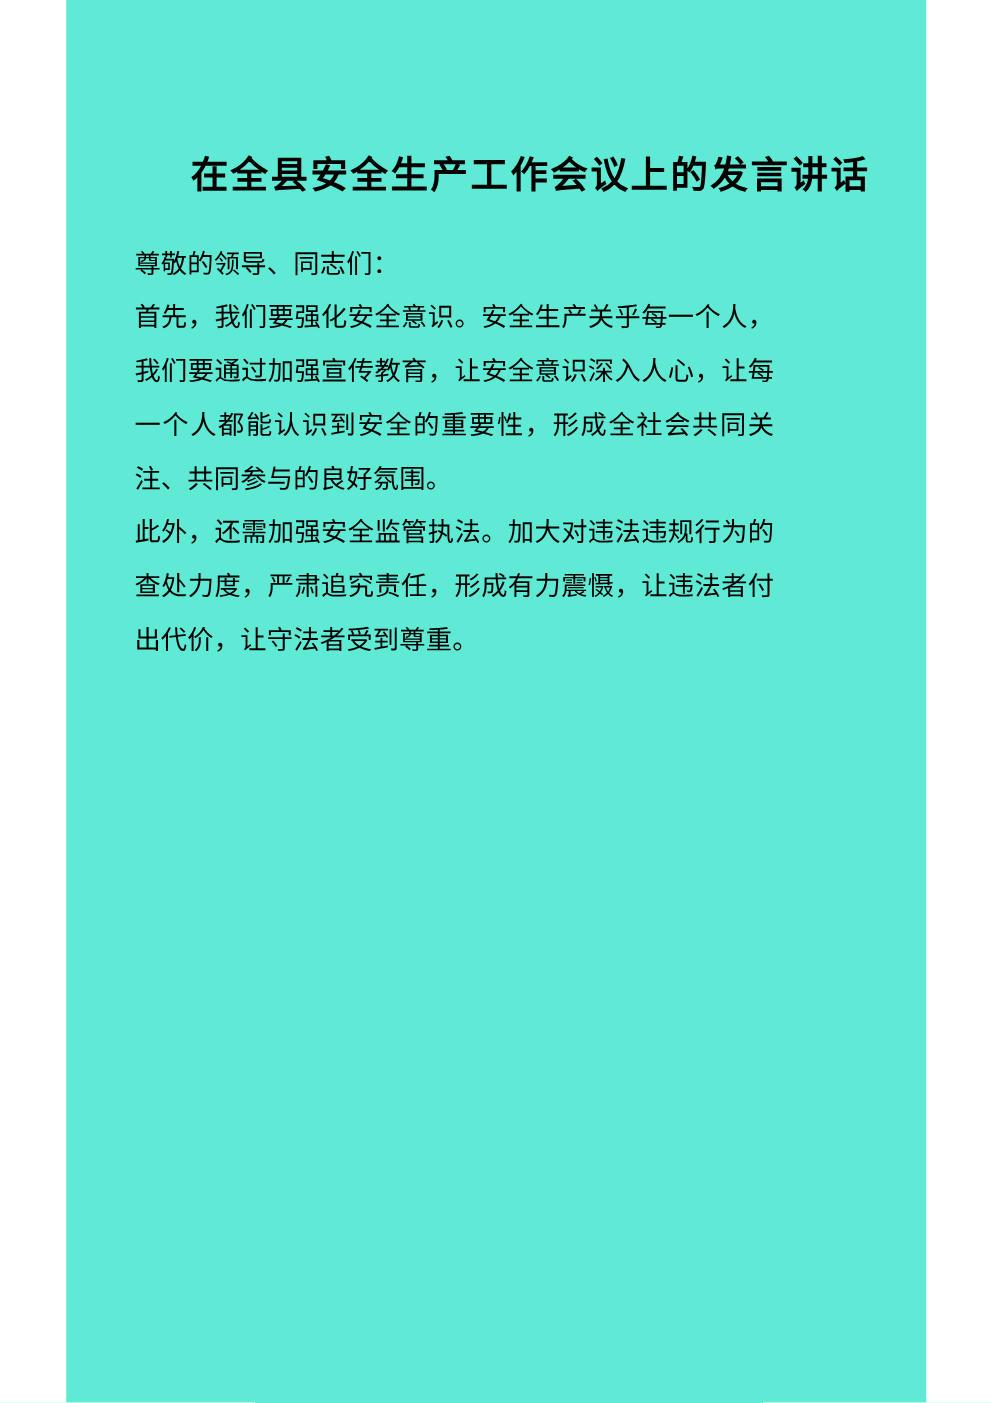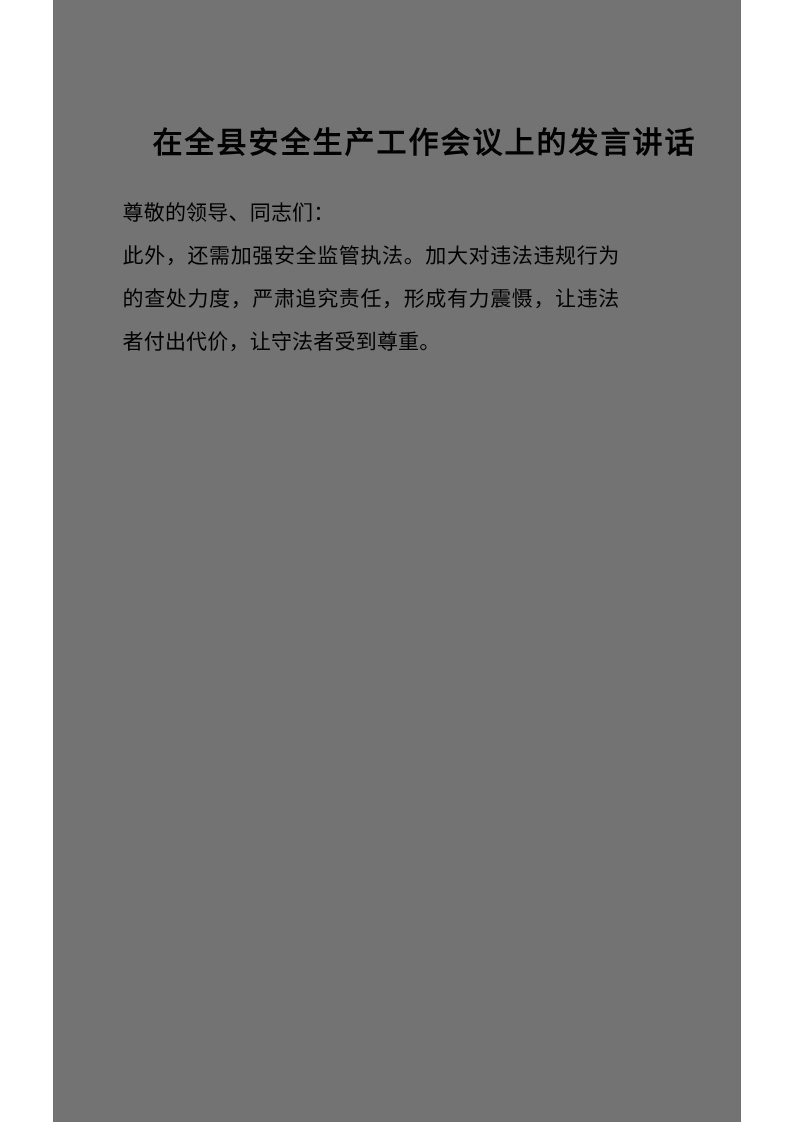--- a/index.html
+++ b/index.html
@@ -6,50 +6,51 @@
   html, body {
     margin: 0;
     padding: 0;
     background: #ffffff;
   }
   .page {
     position: relative;
     width: 688px;
     height: 1122px;
     margin: 0 auto;
-    background: #737373;
+    background: #5eead4;
     color: #000000;
     overflow: hidden;
-    font-family: Liberation Serif, serif;
+    font-family: Liberation Mono, monospace;
   }
   .doc-title {
     margin: 118px 100px 0 100px;
     font-size: 30px;
     line-height: 50px;
     font-weight: bold;
     text-align: center;
     letter-spacing: 2px;
     white-space: nowrap;
   }
   .doc-body {
-    margin: 24px 121px 0 70px;
+    margin: 24px 121px 0 55px;
   }
   .doc-body p {
     margin: 0;
     font-size: 21px;
     line-height: 43px;
     text-align: justify;
     text-justify: inter-ideograph;
     text-align-last: left;
     word-break: break-all;
     letter-spacing: 0.2px;
   }
 </style>
 </head>
 <body>
 
 <div class="page">
   <h1 class="doc-title">在全县安全生产工作会议上的发言讲话</h1>
   <div class="doc-body">
     <p>尊敬的领导、同志们：</p>
+    <p>首先，我们要强化安全意识。安全生产关乎每一个人，我们要通过加强宣传教育，让安全意识深入人心，让每一个人都能认识到安全的重要性，形成全社会共同关注、共同参与的良好氛围。</p>
     <p>此外，还需加强安全监管执法。加大对违法违规行为的查处力度，严肃追究责任，形成有力震慑，让违法者付出代价，让守法者受到尊重。</p>
   </div>
 </div>
 
 </body></html>

